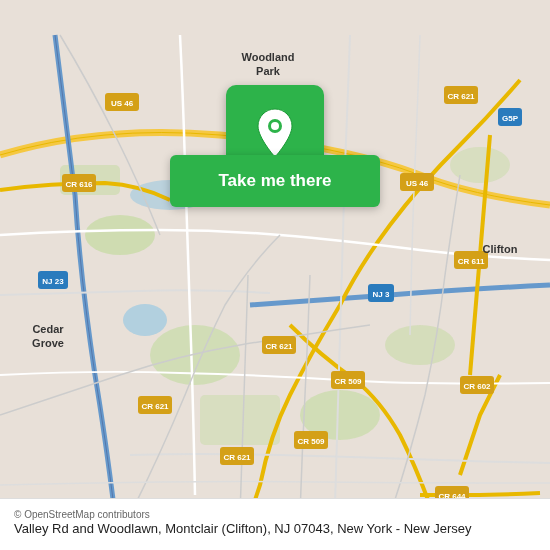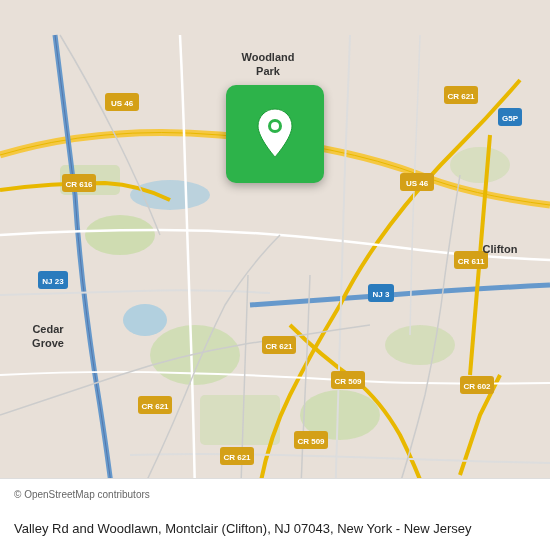--- a/index.html
+++ b/index.html
@@ -51,21 +51,21 @@
 
     #location-name {
       font-size: 13px;
       color: #222;
       line-height: 1.4;
     }
 
     #osm-attribution {
       font-size: 10px;
       color: #666;
-      margin-bottom: 20px;
+      margin-bottom: 0;
     }
 
     #moovit-logo {
       position: absolute;
       bottom: 12px;
       right: 14px;
       display: flex;
       align-items: center;
       gap: 2px;
     }
@@ -253,19 +253,20 @@
     <div id="green-card">
 
       <svg class="pin-icon" viewBox="0 0 46 52" xmlns="http://www.w3.org/2000/svg">
         <path d="M23 2 C13.6 2 6 9.6 6 19 C6 31 23 50 23 50 C23 50 40 31 40 19 C40 9.6 32.4 2 23 2 Z" fill="white" stroke="#1a9a35" stroke-width="1"></path>
         <circle cx="23" cy="19" r="7" fill="#2db34a"></circle>
         <circle cx="23" cy="19" r="4" fill="white"></circle>
       </svg>
     </div>
   </div>
 
+  <button id="take-me-there-btn">Take me there</button>
 
   <div id="info-bar">
     <div id="osm-attribution">© OpenStreetMap contributors</div>
     <div id="location-name">Valley Rd and Woodlawn, Montclair (Clifton), NJ 07043, New York - New Jersey</div>
 
   </div>
 </div>
 
 </body></html>

